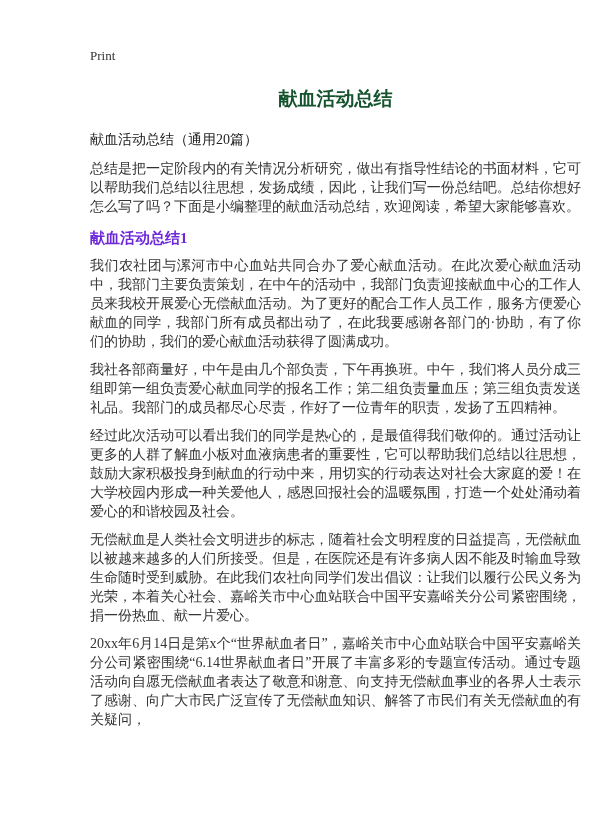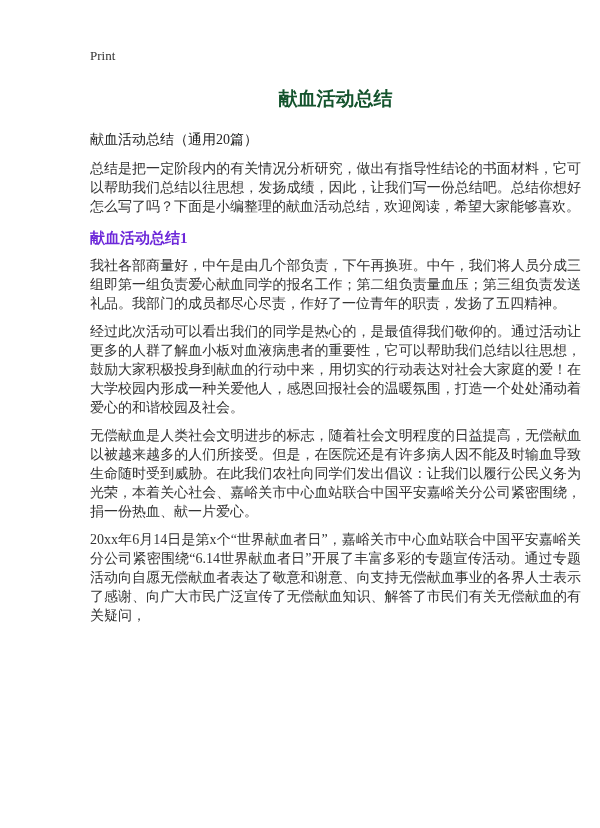--- a/index.html
+++ b/index.html
@@ -72,20 +72,21 @@
 
   <h1 class="doc-title">献血活动总结</h1>
 
   <div class="doc-subtitle">献血活动总结（通用20篇）</div>
 
   <p class="para first-after-subtitle">总结是把一定阶段内的有关情况分析研究，做出有指导性结论的书面材料，它可以帮助我们总结以往思想，发扬成绩，因此，让我们写一份总结吧。总结你想好怎么写了吗？下面是小编整理的献血活动总结，欢迎阅读，希望大家能够喜欢。</p>
 
   <h2 class="sec-heading">献血活动总结1</h2>
 
 
+  <p class="para">我们农社团与漯河市中心血站共同合办了爱心献血活动。在此次爱心献血活动中，我部门主要负责策划，在中午的活动中，我部门负责迎接献血中心的工作人员来我校开展爱心无偿献血活动。为了更好的配合工作人员工作，服务方便爱心献血的同学，我部门所有成员都出动了，在此我要感谢各部门的·协助，有了你们的协助，我们的爱心献血活动获得了圆满成功。</p>
 
   <p class="para">我社各部商量好，中午是由几个部负责，下午再换班。中午，我们将人员分成三组即第一组负责爱心献血同学的报名工作；第二组负责量血压；第三组负责发送礼品。我部门的成员都尽心尽责，作好了一位青年的职责，发扬了五四精神。</p>
 
   <p class="para">经过此次活动可以看出我们的同学是热心的，是最值得我们敬仰的。通过活动让更多的人群了解血小板对血液病患者的重要性，它可以帮助我们总结以往思想，鼓励大家积极投身到献血的行动中来，用切实的行动表达对社会大家庭的爱！在大学校园内形成一种关爱他人，感恩回报社会的温暖氛围，打造一个处处涌动着爱心的和谐校园及社会。</p>
 
   <p class="para">无偿献血是人类社会文明进步的标志，随着社会文明程度的日益提高，无偿献血以被越来越多的人们所接受。但是，在医院还是有许多病人因不能及时输血导致生命随时受到威胁。在此我们农社向同学们发出倡议：让我们以履行公民义务为光荣，本着关心社会、嘉峪关市中心血站联合中国平安嘉峪关分公司紧密围绕，捐一份热血、献一片爱心。</p>
 
 
   <p class="para">20xx年6月14日是第x个“世界献血者日”，嘉峪关市中心血站联合中国平安嘉峪关分公司紧密围绕“6.14世界献血者日”开展了丰富多彩的专题宣传活动。通过专题活动向自愿无偿献血者表达了敬意和谢意、向支持无偿献血事业的各界人士表示了感谢、向广大市民广泛宣传了无偿献血知识、解答了市民们有关无偿献血的有关疑问，</p>
 

